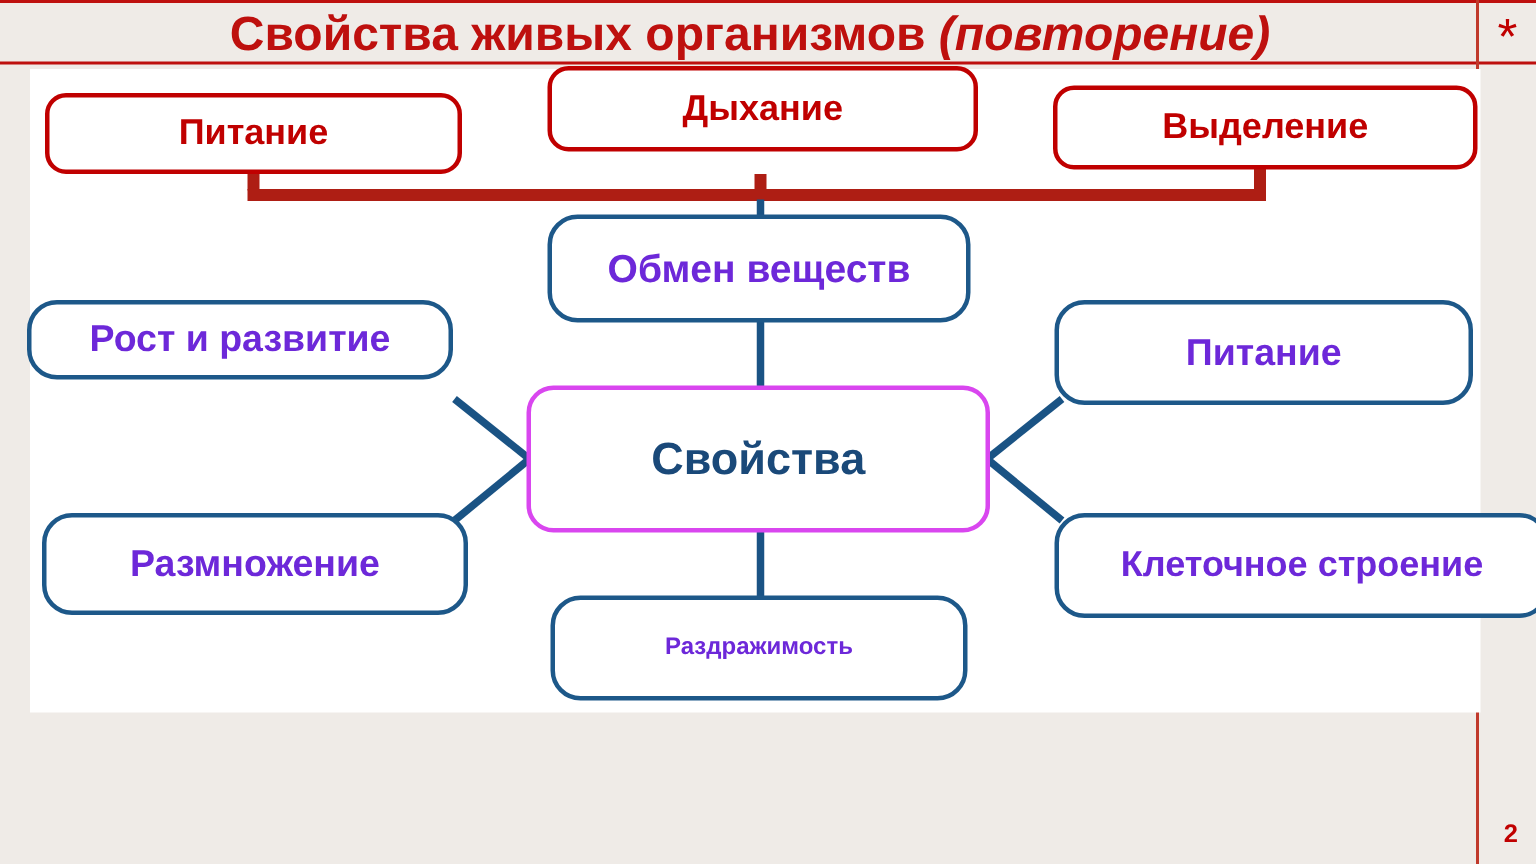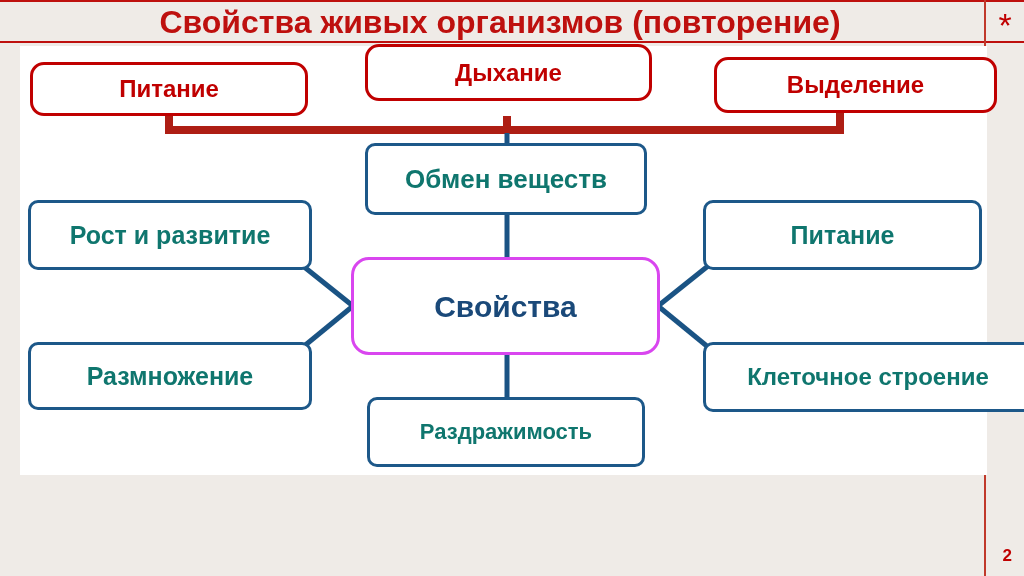--- a/index.html
+++ b/index.html
@@ -10,21 +10,21 @@
   }
   
   .top-edge-line{position:absolute;left:0;top:0;width:1024px;height:2px;background:#BE100E;z-index:1;}
   .header-divider{position:absolute;left:0;top:41px;width:1024px;height:2px;background:#BE100E;z-index:1;}
   .right-edge-line{position:absolute;left:984px;top:0;width:2px;height:576px;background:#C0392B;z-index:1;}
   .slide-title{
     position:absolute;left:0;top:2px;width:1000px;height:40px;
     text-align:center;font-size:32px;font-weight:bold;color:#BE100E;
     line-height:40px;white-space:nowrap;z-index:2;
   }
-  .slide-title .it{}
+  .slide-title .it{font-style:italic;}
   .asterisk{
     position:absolute;left:986px;top:2px;width:38px;height:40px;text-align:center;
     color:#C00000;font-size:34px;line-height:46px;z-index:2;
   }
   .page-number{
     position:absolute;right:12px;bottom:10px;color:#C00000;
     font-size:17px;font-weight:bold;z-index:2;
   }
   
   .content-area{
@@ -32,35 +32,35 @@
     background:#FFFFFF;z-index:2;
   }
   .connectors{position:absolute;left:0;top:0;width:1024px;height:576px;z-index:3;pointer-events:none;}
   
   .box{
     position:absolute;z-index:4;background:#FFFFFF;
     display:flex;align-items:center;justify-content:center;
     text-align:center;font-weight:bold;box-sizing:border-box;
   }
   .red-box{border:3px solid #C00000;border-radius:14px;color:#C00000;font-size:24px;}
-  .blue-box{border:3px solid #1D5889;border-radius:10px;color:#0f766e;font-size:25px;}
+  .blue-box{border:3px solid #1D5889;border-radius:20px;color:#6d28d9;font-size:25px;}
   #b-nutrition   {left:30px;  top:62px;  width:278px; height:54px;}
   #b-respiration {left:365px; top:44px;  width:287px; height:57px;}
-  #b-excretion   {left:702px; top:57px;  width:283px; height:56px;margin-left:12px;}
+  #b-excretion   {left:702px; top:57px;  width:283px; height:56px;}
   #b-metabolism  {left:365px; top:143px; width:282px; height:72px; font-size:26px;}
   #b-center{
     left:351px; top:257px; width:309px; height:98px;
     border:3px solid #d946ef;border-radius:18px;color:#1A4979;
     font-size:30px;line-height:1.3;font-weight:bold;
   }
-  #b-growth      {left:28px;  top:200px; width:284px; height:70px;}
+  #b-growth      {left:18px;  top:200px; width:284px; height:53px;}
   #b-reproduction{left:28px;  top:342px; width:284px; height:68px;}
   #b-movement    {left:703px; top:200px; width:279px; height:70px;}
   #b-cell        {left:703px; top:342px; width:330px; height:70px; font-size:24px;}
-  #b-irritability{left:367px; top:397px; width:278px; height:70px; font-size:22px;}
+  #b-irritability{left:367px; top:397px; width:278px; height:70px; font-size:16px;}
 </style>
 </head>
 <body>
 
 <div class="top-edge-line"></div>
 <div class="header-divider"></div>
 <div class="right-edge-line"></div>
 
 <div class="slide-title"><span>Свойства живых организмов </span><span class="it">(повторение)</span></div>
 

